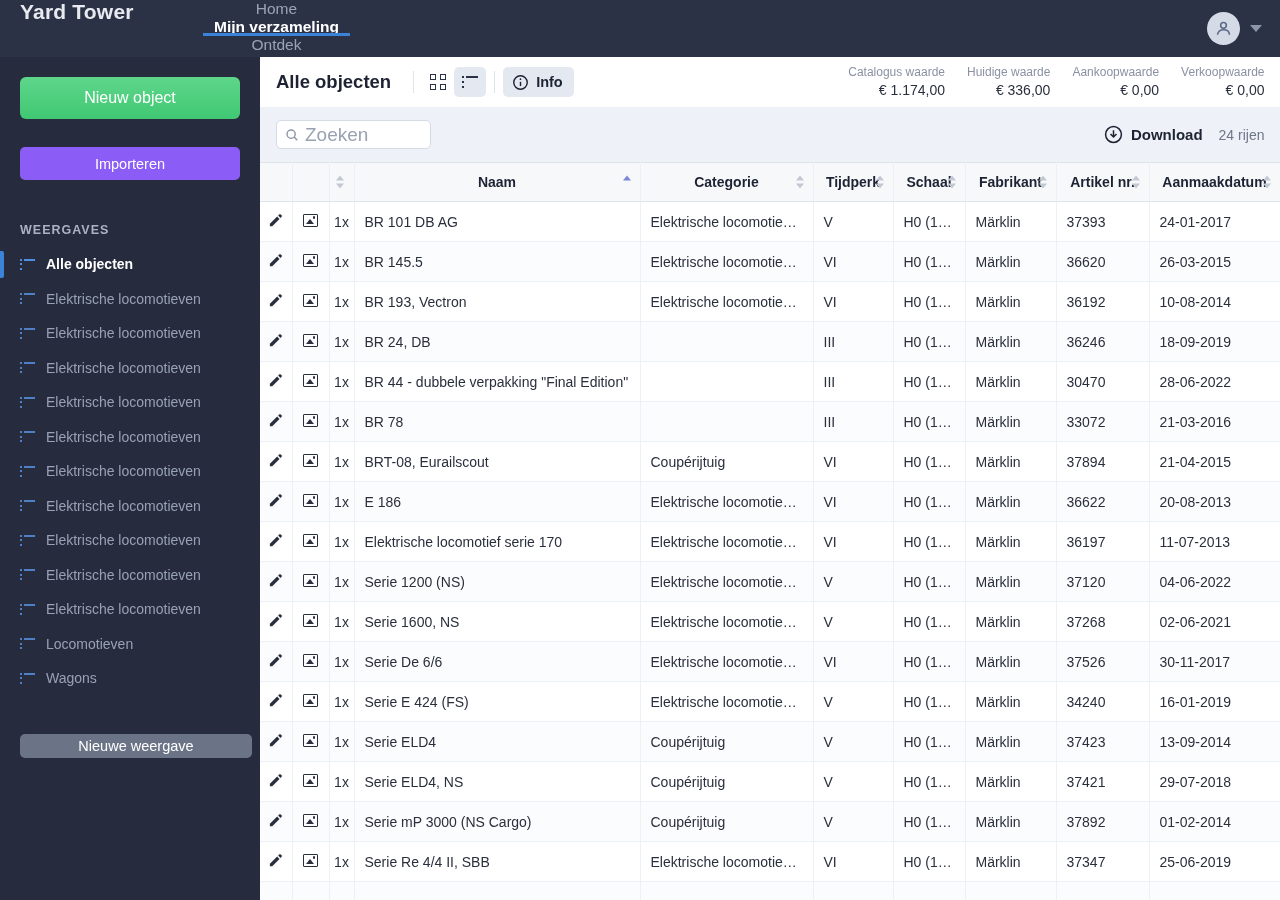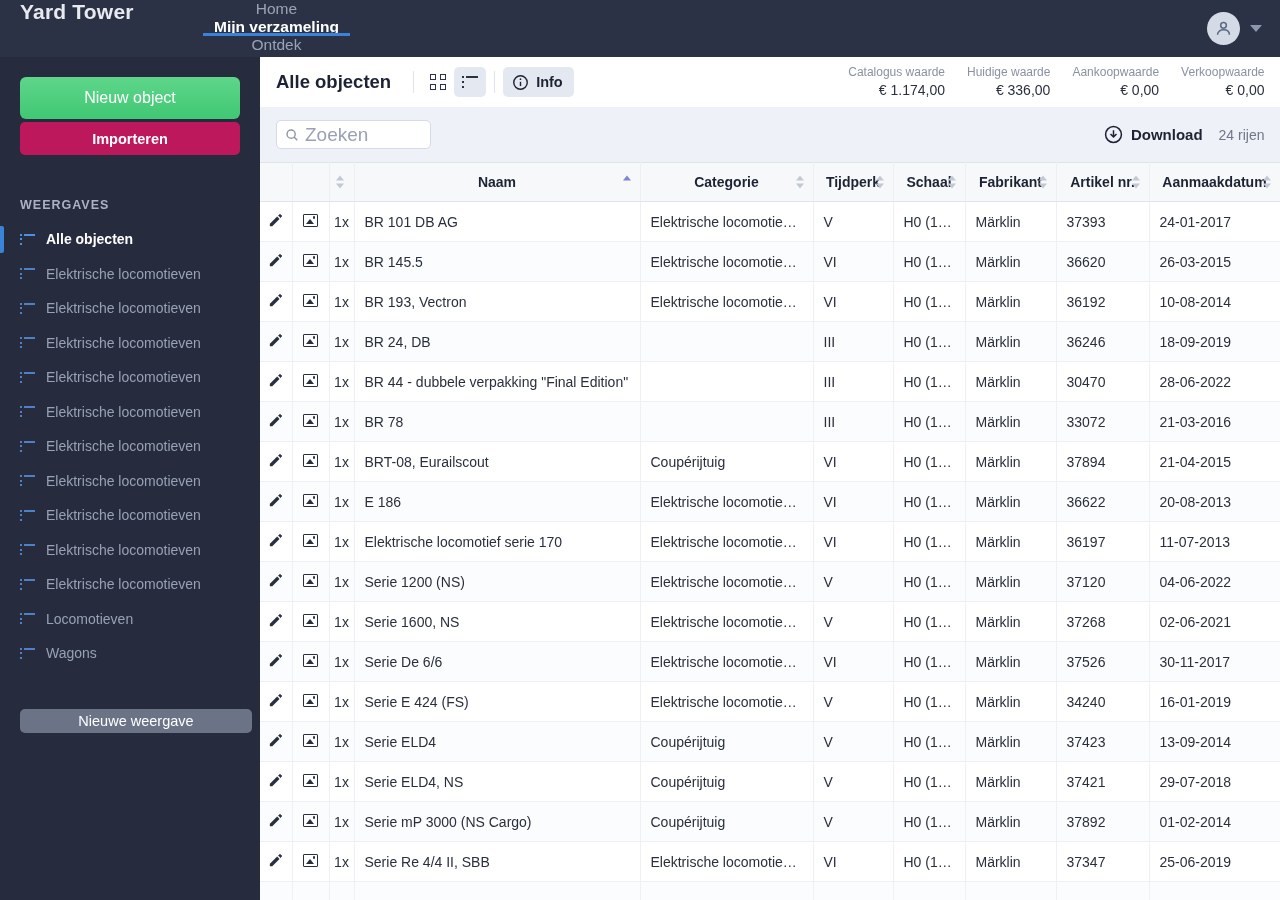--- a/index.html
+++ b/index.html
@@ -59,23 +59,23 @@
     flex: 0 0 260px; position: relative;
   }
   .btn-new {
     display: block; margin: 20px 20px 0 20px; height: 42px;
     background: linear-gradient(180deg,#5ed68a 0%,#40c873 100%);
     border-radius: 6px; color: #ffffff; font-size: 16px;
     display: flex; align-items: center; justify-content: center;
     cursor: pointer; border: none;
   }
   .btn-import {
-    display: flex; margin: 3px 20px 0 20px; height: 33px;
-    background: #be185d; border-radius: 5px;
-    color: #ffffff; font-size: 14.5px; font-weight: bold;
+    display: flex; margin: 28px 20px 0 20px; height: 33px;
+    background: #8b5cf6; border-radius: 5px;
+    color: #ffffff; font-size: 14.5px; font-weight: normal;
     align-items: center; justify-content: center; cursor: pointer;
   }
   .section-title {
     color: #aab2c4; font-size: 12.5px; font-weight: bold;
     letter-spacing: 1px; margin: 43px 0 10px 20px;
   }
   .nav-item {
     display: flex; align-items: center; height: 34.5px;
     padding-left: 20px; cursor: pointer; position: relative;
   }

